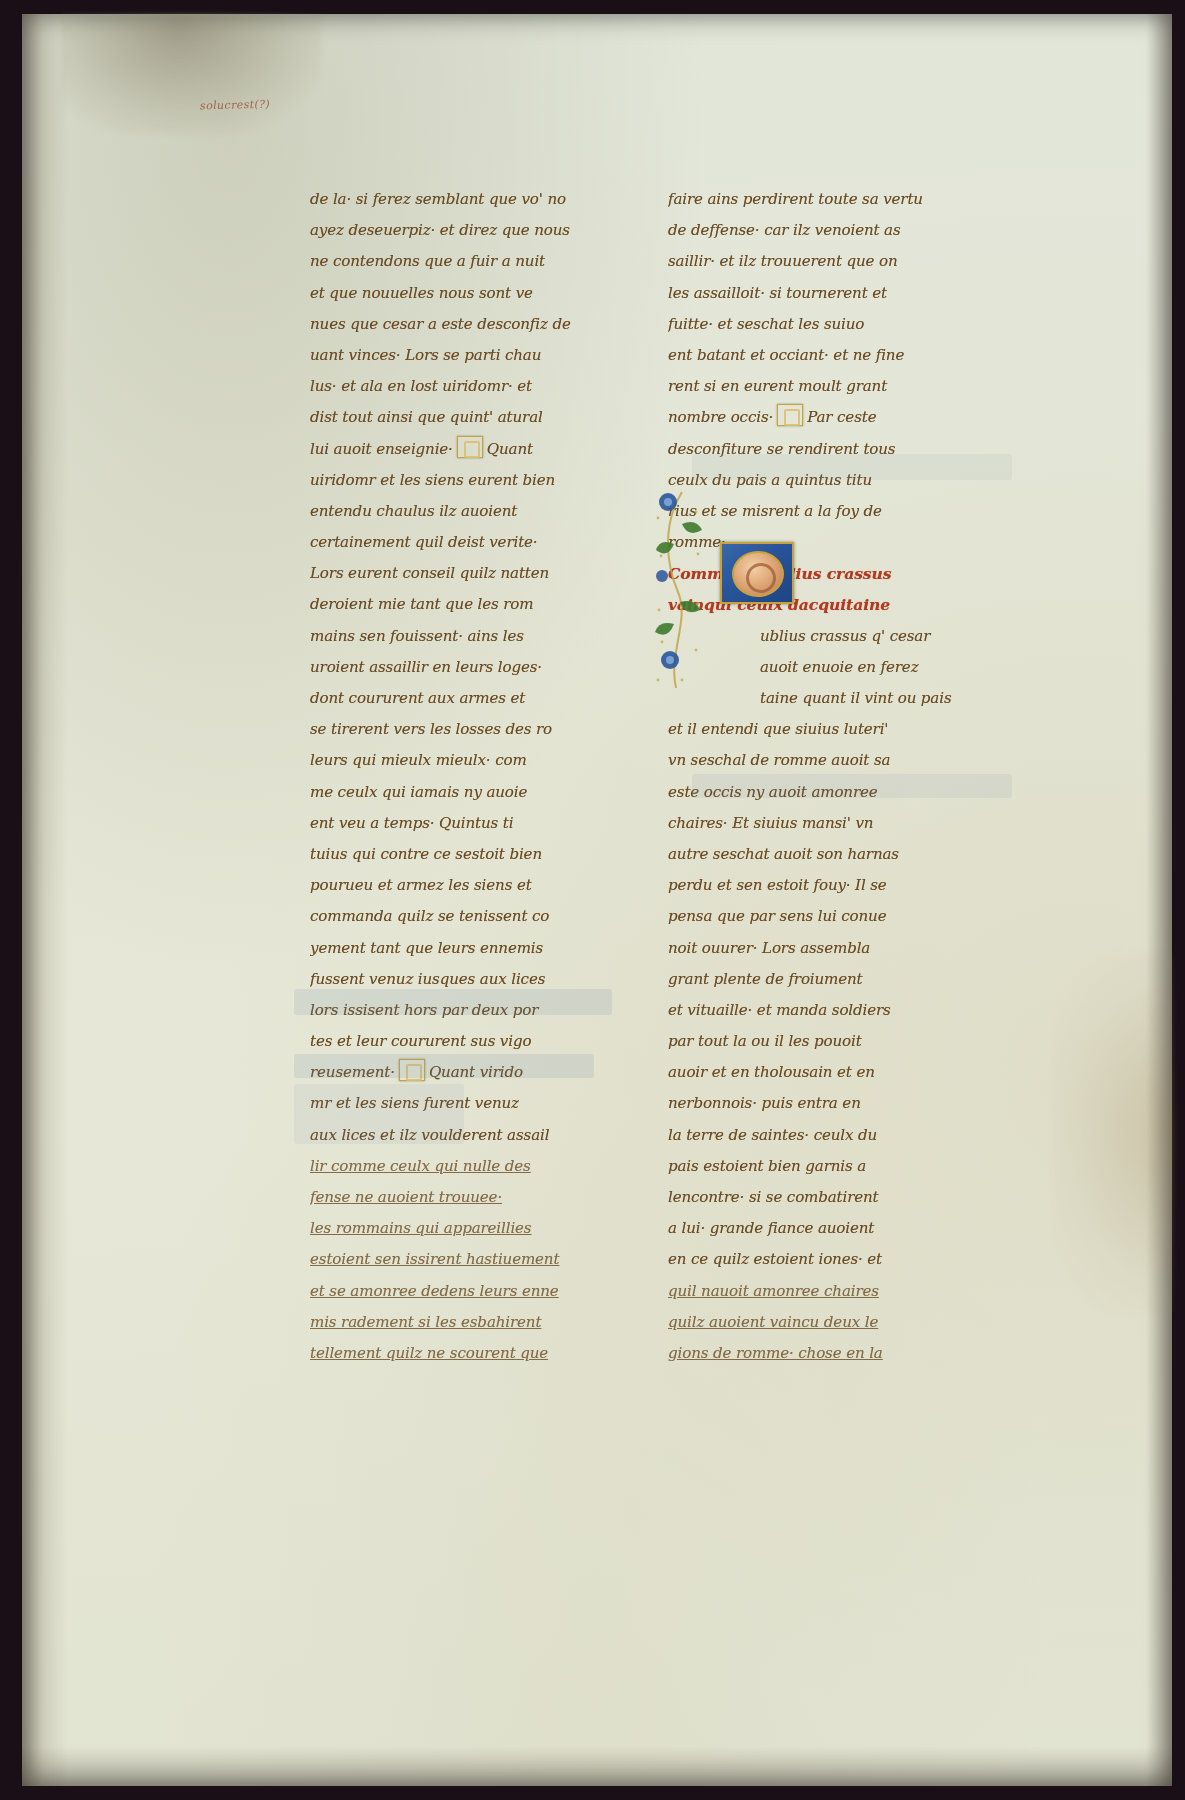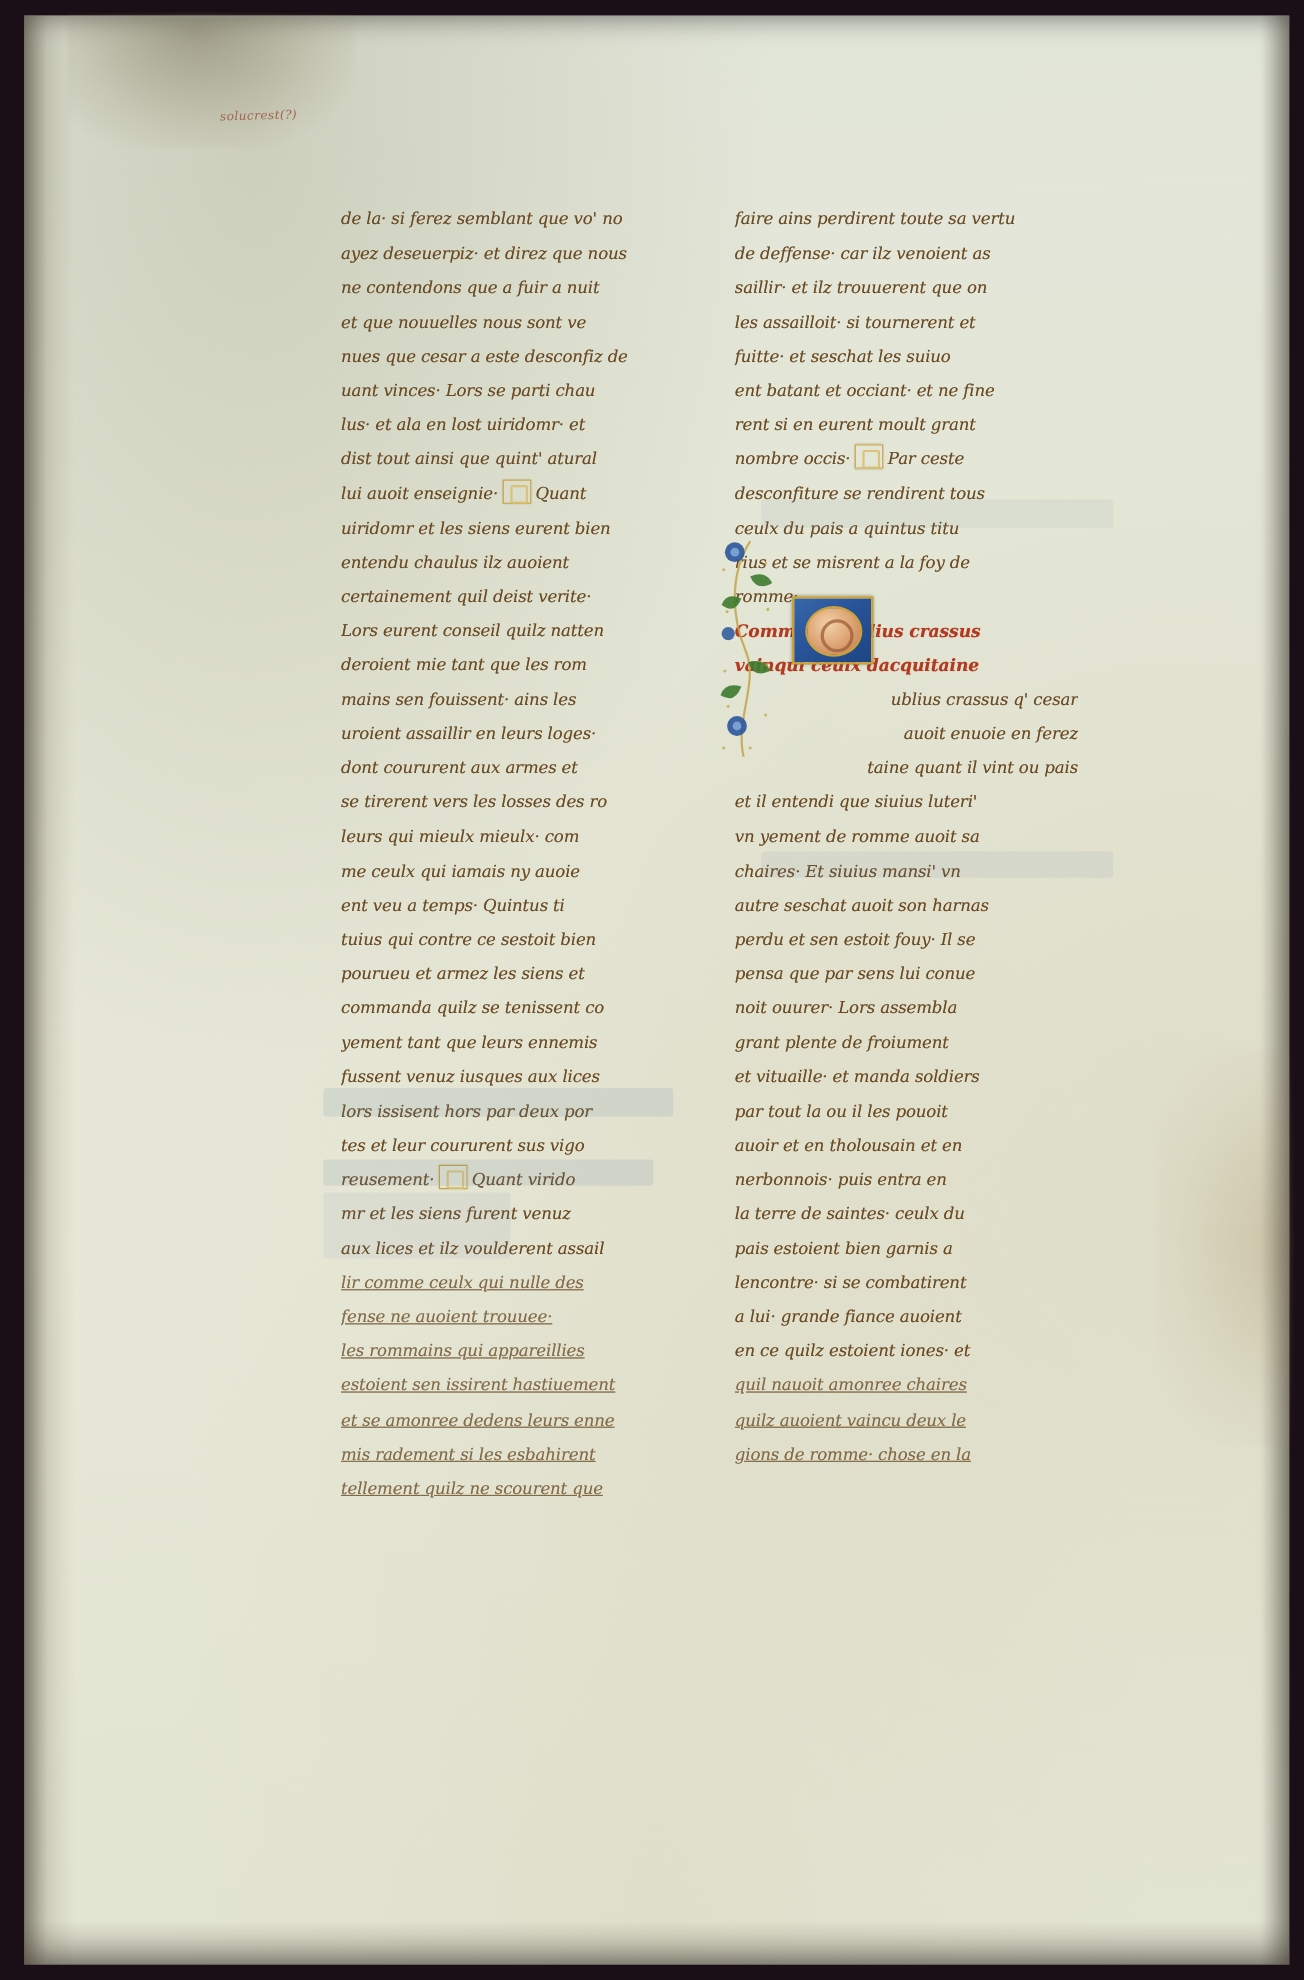--- a/index.html
+++ b/index.html
@@ -108,21 +108,21 @@
     height: 31.2px;
     color: #b33a20;
     white-space: nowrap;
     letter-spacing: -0.1px;
     font-style: italic;
     font-weight: 600;
     text-shadow: 0 0 0.7px rgba(160,40,20,0.5);
   }
 
   
-  .indent { padding-left: 92px; text-align: right; }
+  .indent { padding-left: 92px; }
 
   
   .small-initial {
     display: inline-block;
     width: 26px;
     height: 22px;
     vertical-align: -4px;
     margin: 0 4px;
     background: linear-gradient(135deg, #2e5fa3 0%, #1f4versa 0%, #24508f 55%, #1b3d74 100%);
     border: 1.5px solid #caa23a;
@@ -259,21 +259,22 @@
       <div class="line">desconfiture se rendirent tous</div>
       <div class="line">ceulx du pais a quintus titu</div>
       <div class="line">rius et se misrent a la foy de</div>
       <div class="line">romme·</div>
       <div class="rubric">Comment publius crassus</div>
       <div class="rubric">vainqui ceulx dacquitaine</div>
       <div class="line indent">ublius crassus q' cesar</div>
       <div class="line indent">auoit enuoie en ferez</div>
       <div class="line indent">taine quant il vint ou pais</div>
       <div class="line">et il entendi que siuius luteri'</div>
-      <div class="line">vn yement de romme auoit sa</div>
+      <div class="line">vn seschal de romme auoit sa</div>
+      <div class="line">este occis ny auoit amonree</div>
       <div class="line">chaires· Et siuius mansi' vn</div>
       <div class="line">autre seschat auoit son harnas</div>
       <div class="line">perdu et sen estoit fouy· Il se</div>
       <div class="line">pensa que par sens lui conue</div>
       <div class="line">noit ouurer· Lors assembla</div>
       <div class="line">grant plente de froiument</div>
       <div class="line">et vituaille· et manda soldiers</div>
       <div class="line">par tout la ou il les pouoit</div>
       <div class="line">auoir et en tholousain et en</div>
       <div class="line">nerbonnois· puis entra en</div>

